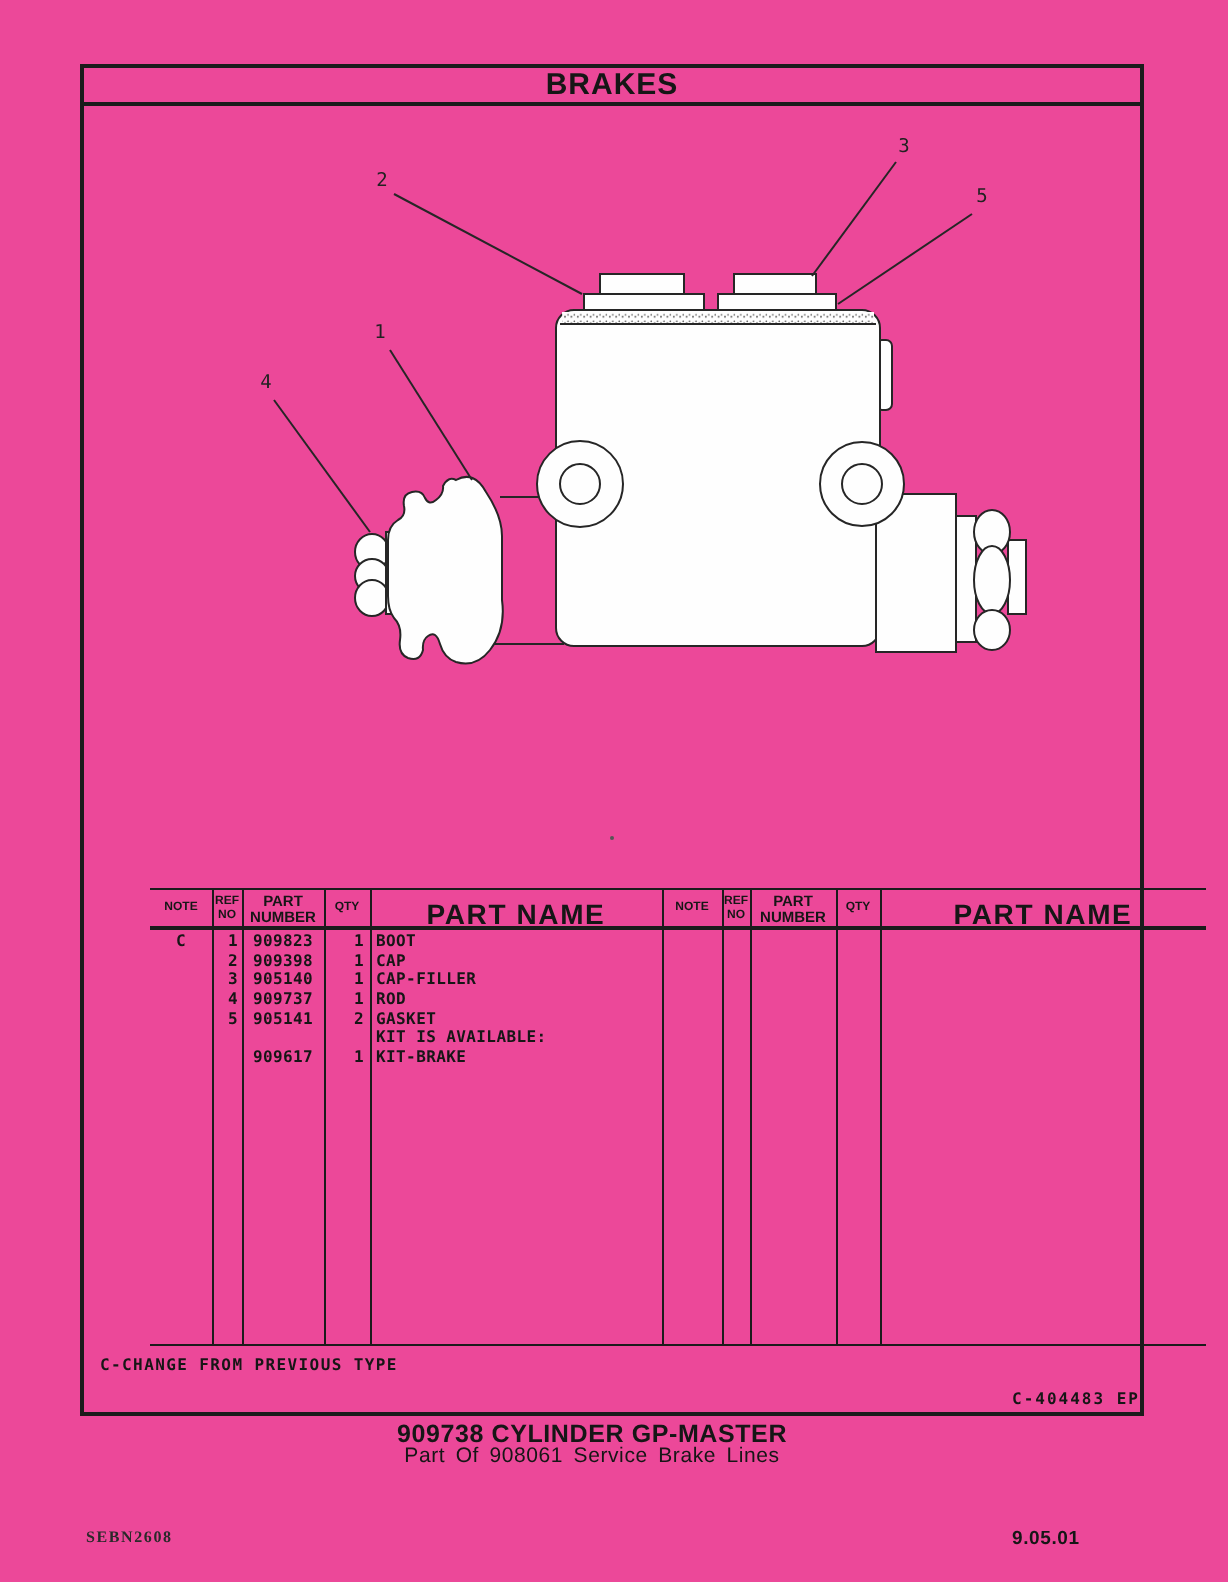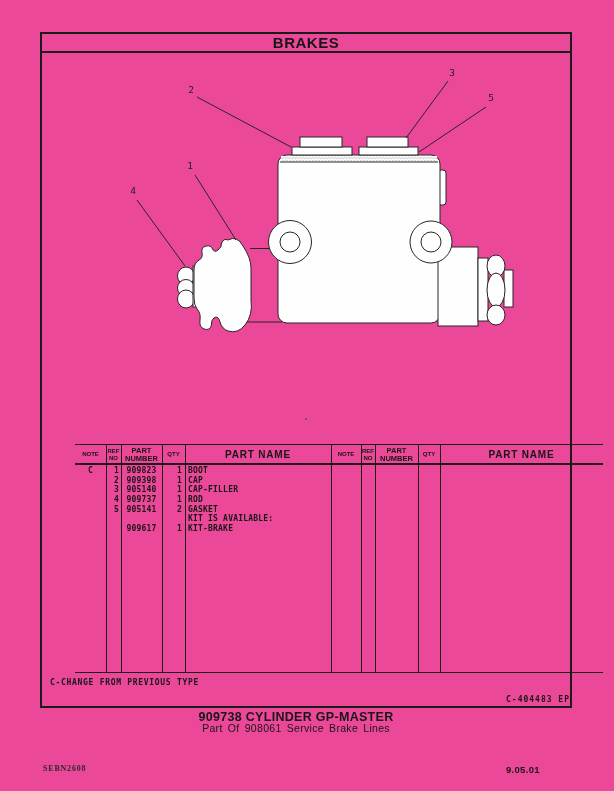--- a/index.html
+++ b/index.html
@@ -20,21 +20,21 @@
   .callout{font-family:"DejaVu Sans Mono", monospace;font-size:9.5px;fill:#222;}
 
   .spec-dot{position:absolute;left:305px;top:418px;width:2px;height:2px;background:#555;border-radius:50%;}
 
   
   .ptable{position:absolute;left:42px;top:444px;width:528px;height:229px;box-sizing:border-box;
           border-top:1.5px solid #1b1b1b;border-bottom:1.5px solid #1b1b1b;margin-left:33px;}
   .vline{position:absolute;top:0;bottom:0;width:1px;background:#1b1b1b;}
   .hline-head{position:absolute;left:0;right:0;top:18px;height:1.5px;background:#1b1b1b;}
   .th{position:absolute;font-family:"Liberation Sans", sans-serif;font-weight:bold;text-align:center;line-height:1;}
-  .th.s6{font-size:6px;} .th.s7{font-size:7.5px;} .th.s9{font-size:10px;letter-spacing:.8px;}
+  .th.s6{font-size:6px;} .th.s7{font-size:7.5px;} .th.s9{font-size:14px;letter-spacing:.8px;}
   .tbody{position:absolute;left:0;right:0;top:21px;}
   .trow{display:flex;height:9.7px;line-height:9.7px;font-size:8px;font-weight:bold;letter-spacing:.2px;}
   .c-note{width:31px;text-align:center;}
   .c-ref{width:15px;text-align:right;padding-right:2px;box-sizing:border-box;}
   .c-part{width:41px;text-align:center;}
   .c-qty{width:23px;text-align:right;padding-right:3px;box-sizing:border-box;}
   .c-name{flex:1;text-align:left;padding-left:3px;}
 
   .footer-note{position:absolute;left:50px;top:678px;font-size:8px;font-weight:bold;letter-spacing:.7px;}
   .doc-ref{position:absolute;right:44px;top:695px;font-size:8px;font-weight:bold;letter-spacing:1px;}

